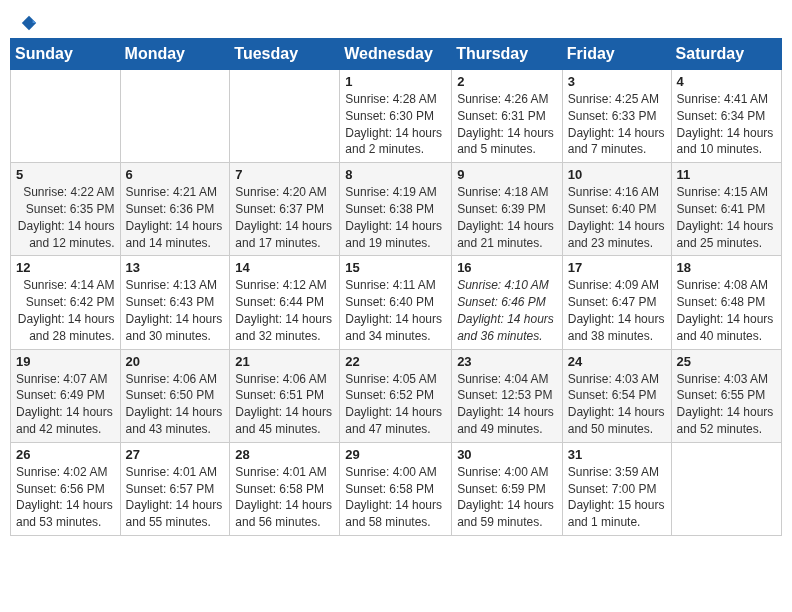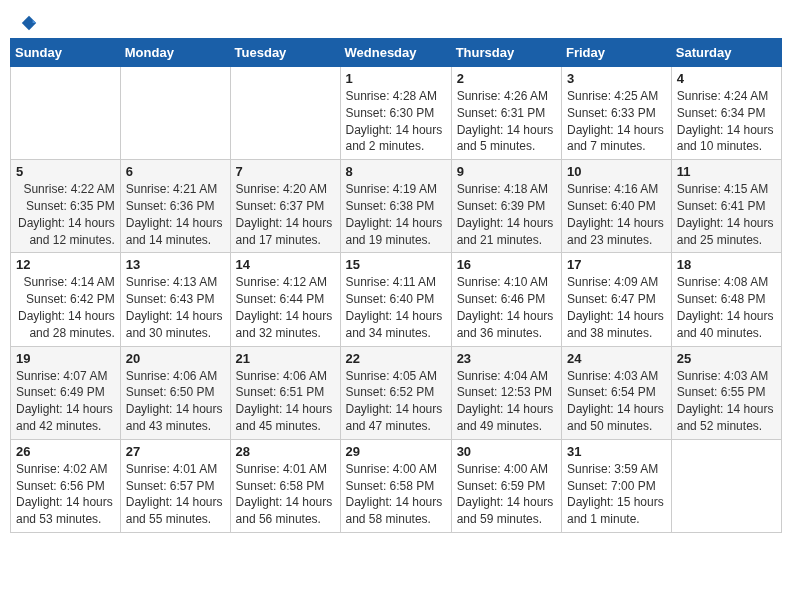--- a/index.html
+++ b/index.html
@@ -56,21 +56,21 @@
       color: #555;
     }
     .calendar {
       width: 100%;
       border-collapse: collapse;
       border: 1px solid #ccc;
     }
     .calendar th {
       background-color: #1a5fa8;
       color: #fff;
-      font-size: 13px;
+      font-size: 16px;
       font-weight: bold;
       padding: 6px 4px;
       text-align: left;
       border: 1px solid #1a5fa8;
     }
     .calendar td {
       border: 1px solid #ccc;
       vertical-align: top;
       padding: 4px 5px;
       width: 113px;
@@ -149,21 +149,21 @@
         </td>
         <td>
           <span class="day-number">3</span>
           <div class="day-info" style="white-space: pre-line;">Sunrise: 4:25 AM
 Sunset: 6:33 PM
 Daylight: 14 hours
 and 7 minutes.</div>
         </td>
         <td>
           <span class="day-number">4</span>
-          <div class="day-info" style="white-space: pre-line;">Sunrise: 4:24 AM
+          <div class="day-info" style="white-space: pre-line;">Sunrise: 4:41 AM
 Sunset: 6:34 PM
 Daylight: 14 hours
 and 10 minutes.</div>
         </td>
       </tr>
       <tr>
         <td>
           <span class="day-number">5</span>
           <div class="day-info" style="white-space: pre-line; text-align: right;">Sunrise: 4:22 AM
 Sunset: 6:35 PM
@@ -237,21 +237,21 @@
         </td>
         <td>
           <span class="day-number">15</span>
           <div class="day-info" style="white-space: pre-line;">Sunrise: 4:11 AM
 Sunset: 6:40 PM
 Daylight: 14 hours
 and 34 minutes.</div>
         </td>
         <td>
           <span class="day-number">16</span>
-          <div class="day-info" style="white-space: pre-line;">Sunrise: 4:10 AM
+          <div class="day-info" style="white-space: pre-line; font-style: italic;">Sunrise: 4:10 AM
 Sunset: 6:46 PM
 Daylight: 14 hours
 and 36 minutes.</div>
         </td>
         <td>
           <span class="day-number">17</span>
           <div class="day-info" style="white-space: pre-line;">Sunrise: 4:09 AM
 Sunset: 6:47 PM
 Daylight: 14 hours
 and 38 minutes.</div>

